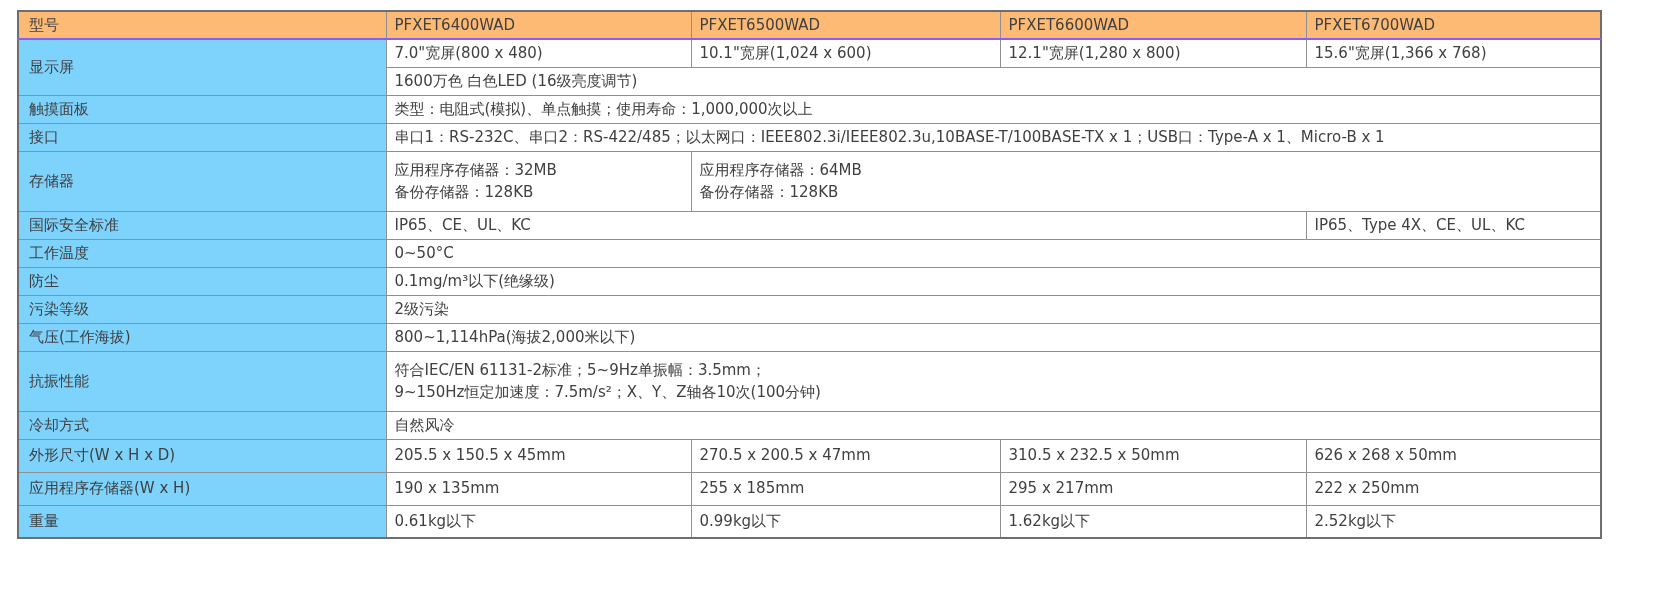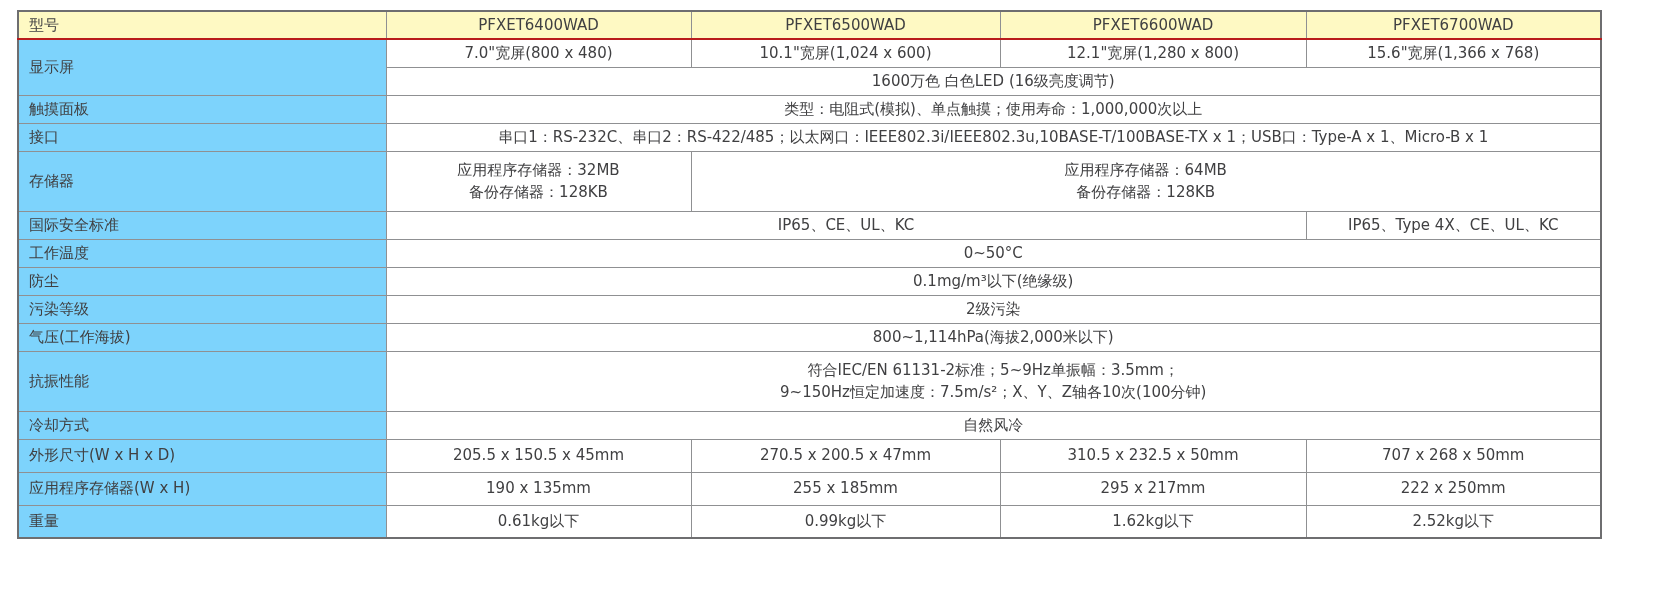--- a/index.html
+++ b/index.html
@@ -17,29 +17,29 @@
     width: 1583px;
     border-collapse: collapse;
     table-layout: fixed;
     color: #404042;
     font-size: 15px;
     border: 2px solid #6e6e70;
   }
   .spec-table td {
     border: 1px solid #8f9092;
     padding: 1px 8px;
-    text-align: center;
+    text-align: left;
     vertical-align: middle;
     line-height: 21px;
     overflow: hidden;
     white-space: nowrap;
   }
   tr.header-row td {
-    background: #fef9c3;
-    border-bottom: 2px solid #b91c1c;
+    background: #fdba74;
+    border-bottom: 2px solid #8b5cf6;
     margin-top: 17px;
   }
   td.label-cell {
     background: #7dd3fc;
     text-align: left;
     padding-left: 10px;
   }
   .h30 { height: 28px; }
   .h62 { height: 60px; margin-left: 32px; }
   .h34 { height: 33px; }
@@ -136,21 +136,21 @@
   <tr class="h30">
     <td class="label-cell">冷却方式</td>
     <td colspan="4">自然风冷</td>
   </tr>
 
   <tr class="h34">
     <td class="label-cell">外形尺寸(W x H x D)</td>
     <td>205.5 x 150.5 x 45mm</td>
     <td>270.5 x 200.5 x 47mm</td>
     <td>310.5 x 232.5 x 50mm</td>
-    <td>707 x 268 x 50mm</td>
+    <td>626 x 268 x 50mm</td>
   </tr>
 
   <tr class="h34">
     <td class="label-cell">应用程序存储器(W x H)</td>
     <td>190 x 135mm</td>
     <td>255 x 185mm</td>
     <td>295 x 217mm</td>
     <td>222 x 250mm</td>
   </tr>
 

